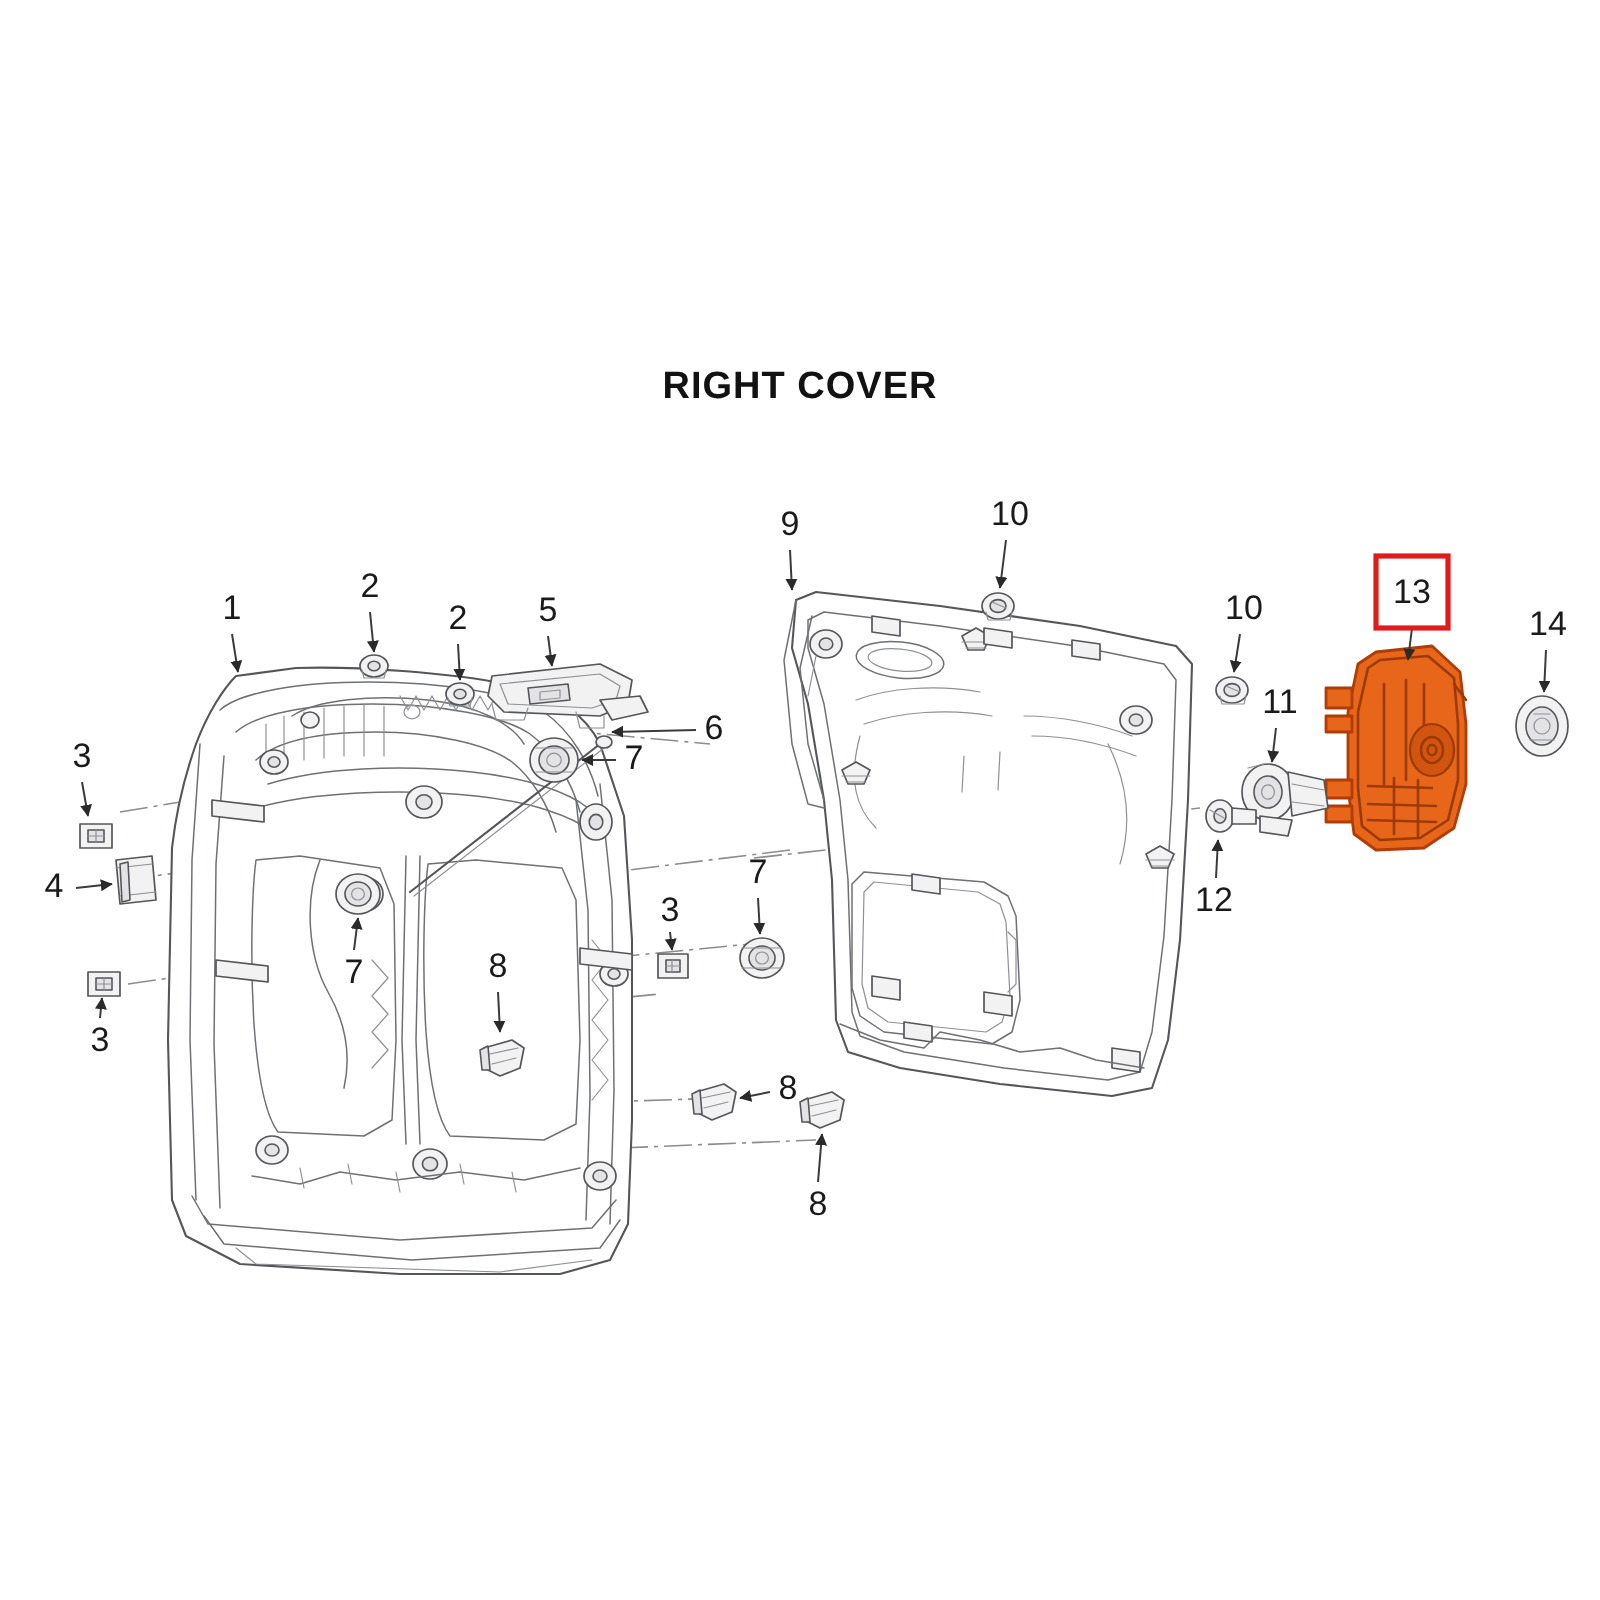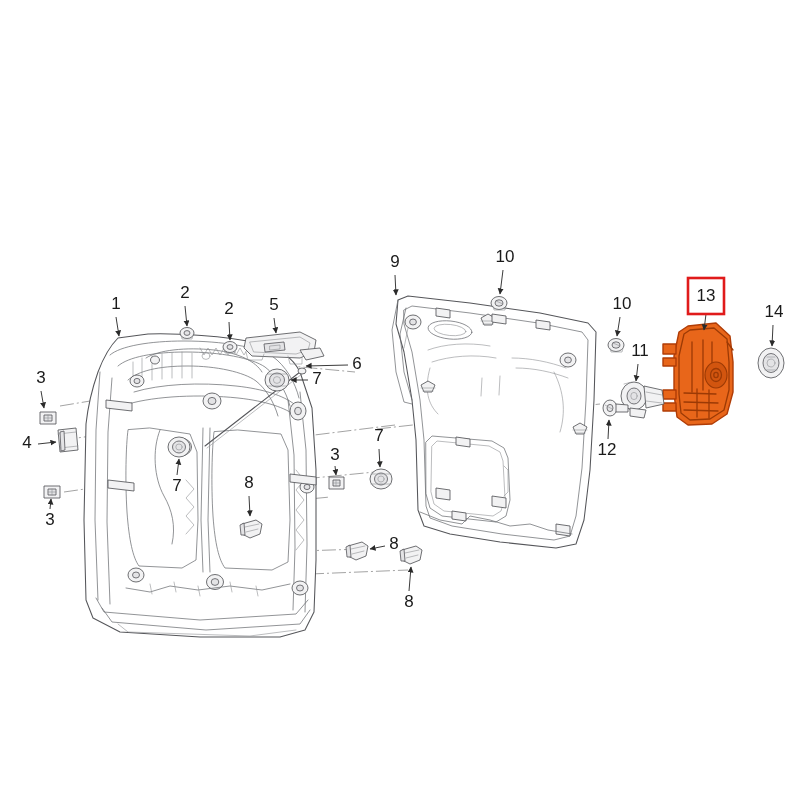--- a/index.html
+++ b/index.html
@@ -121,20 +121,21 @@
     fill: #1a1a1a;
     text-anchor: middle;
     dominant-baseline: middle;
   }
 </style>
 </head>
 <body>
 
 <div id="diagram-root">
 
+  <div id="page-title">RIGHT COVER</div>
 
   <svg class="layer" viewBox="0 0 800 800">
 
     <g>
       <path class="dashdot" d="M60 406 L205 382"></path>
       <path class="dashdot" d="M62 440 L210 420"></path>
       <path class="dashdot" d="M64 492 L218 470"></path>
       <path class="dashdot" d="M150 353 L355 372"></path>
       <path class="dashdot" d="M196 369 L300 378"></path>
       <path class="dashdot" d="M180 455 L188 448"></path>

